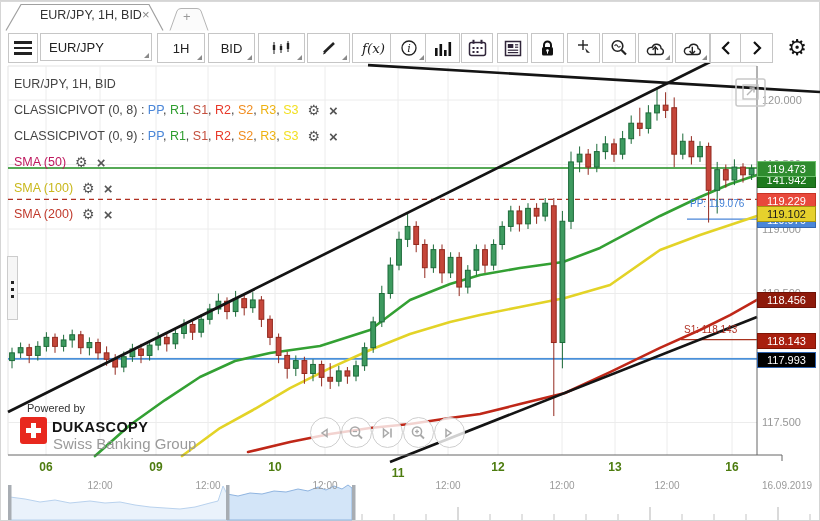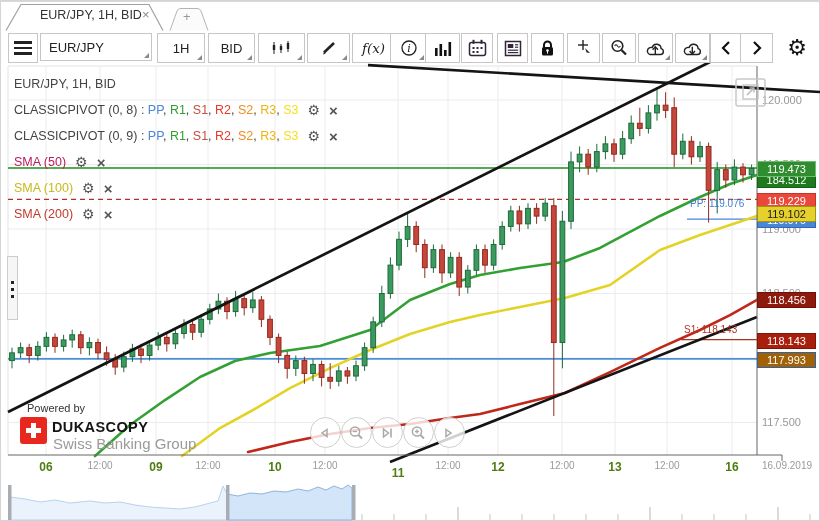--- a/index.html
+++ b/index.html
@@ -28,21 +28,21 @@
   #legend{position:absolute;left:14px;top:71px;z-index:2;font-size:12.5px;color:#444;}
   .lrow{height:26px;display:flex;align-items:center;white-space:pre;}
   .lgear{font-family:"DejaVu Sans",sans-serif;color:#555;font-size:14px;margin-left:9px;cursor:pointer;}
   .lx{color:#555;font-size:15px;font-weight:bold;margin-left:9px;cursor:pointer;line-height:1;}
   
   .price-label{position:absolute;left:762px;font-size:11px;color:#979797;z-index:1;}
   .badge{position:absolute;left:757px;width:57px;height:14px;line-height:14px;text-align:center;
       font-size:11px;font-weight:normal;border-style:solid;border-width:1px;}
   .time-label{position:absolute;top:460px;transform:translateX(-50%);z-index:1;}
   .tl-bold{font-size:12px;font-weight:bold;color:#4d7c0f;}
-  .tl-small{font-size:10px;color:#9a9a9a;}
+  .tl-small{font-size:10px;color:#9a9a9a;margin-top:20px;}
   .chart-label{position:absolute;font-size:10px;z-index:1;}
   
   #logo{position:absolute;left:20px;top:402px;z-index:1;padding-left:7px;}
   .pby{font-size:11px;color:#333;}
   .swcross{position:absolute;left:0;top:15px;width:27px;height:27px;background:#e8281e;border-radius:3px;}
   .swcross i{position:absolute;background:#fff;}
   .brand{position:absolute;left:32px;top:17px;font-size:14.5px;font-weight:bold;color:#141414;letter-spacing:.4px;}
   .brandsub{position:absolute;left:33px;top:33px;font-size:15px;color:#9a9a9a;white-space:nowrap;}
   
   .navbtn{position:absolute;top:417px;width:31px;height:31px;border-radius:50%;
@@ -469,28 +469,28 @@
       <div class="time-label tl-bold" style="left: 275px;">10</div>
       <div class="time-label tl-small" style="left: 325px;">12:00</div>
       <div class="time-label tl-bold" style="left: 398px; margin-top: 6px;">11</div>
       <div class="time-label tl-small" style="left: 448px;">12:00</div>
       <div class="time-label tl-bold" style="left: 498px;">12</div>
       <div class="time-label tl-small" style="left: 562px;">12:00</div>
       <div class="time-label tl-bold" style="left: 615px;">13</div>
       <div class="time-label tl-small" style="left: 667px;">12:00</div>
       <div class="time-label tl-bold" style="left: 732px;">16</div>
       <div class="time-label tl-small" style="left: 787px;">16.09.2019</div>
-      <div class="badge" style="top: 171.5px; background: rgb(30, 122, 30); border-color: rgb(21, 96, 21); color: rgb(255, 255, 255); z-index: 3;">184.512</div>
+      <div class="badge" style="top: 171.5px; background: rgb(30, 122, 30); border-color: rgb(21, 96, 21); color: rgb(255, 255, 255); z-index: 3;">141.942</div>
       <div class="badge" style="top: 211.5px; background: rgb(74, 134, 216); border-color: rgb(53, 103, 176); color: rgb(255, 255, 255); z-index: 3;">119.076</div>
       <div class="badge" style="top: 160.5px; background: rgb(47, 140, 47); border-color: rgb(108, 192, 108); color: rgb(255, 255, 255); z-index: 4;">119.473</div>
       <div class="badge" style="top: 192.5px; background: rgb(232, 73, 60); border-color: rgb(201, 51, 37); color: rgb(255, 255, 255); z-index: 4;">119.229</div>
       <div class="badge" style="top: 206px; background: rgb(230, 209, 44); border-color: rgb(163, 148, 16); color: rgb(26, 26, 26); z-index: 4;">119.102</div>
       <div class="badge" style="top: 291.5px; background: rgb(142, 26, 11); border-color: rgb(110, 18, 6); color: rgb(255, 255, 255); z-index: 4;">118.456</div>
       <div class="badge" style="top: 332.5px; background: rgb(168, 31, 14); border-color: rgb(128, 21, 5); color: rgb(255, 255, 255); z-index: 4;">118.143</div>
-      <div class="badge" style="top: 351.5px; background: #a16207; border-color: rgb(45, 98, 173); color: rgb(255, 255, 255); z-index: 4;">117.993</div>
+      <div class="badge" style="top: 351.5px; background: #000000; border-color: rgb(45, 98, 173); color: rgb(255, 255, 255); z-index: 4;">117.993</div>
       <div class="chart-label" style="left: 690px; top: 198px; color: rgb(63, 127, 214);">PP: 119.076</div>
       <div class="chart-label" style="left: 684px; top: 324px; color: rgb(176, 50, 38);">S1: 118.143</div>
     </div>
 
   <div id="logo">
     <div class="pby">Powered by</div>
     <div class="swcross">
       <i style="left:11px;top:6px;width:5px;height:15px;"></i>
       <i style="left:6px;top:11px;width:15px;height:5px;"></i>
     </div>

